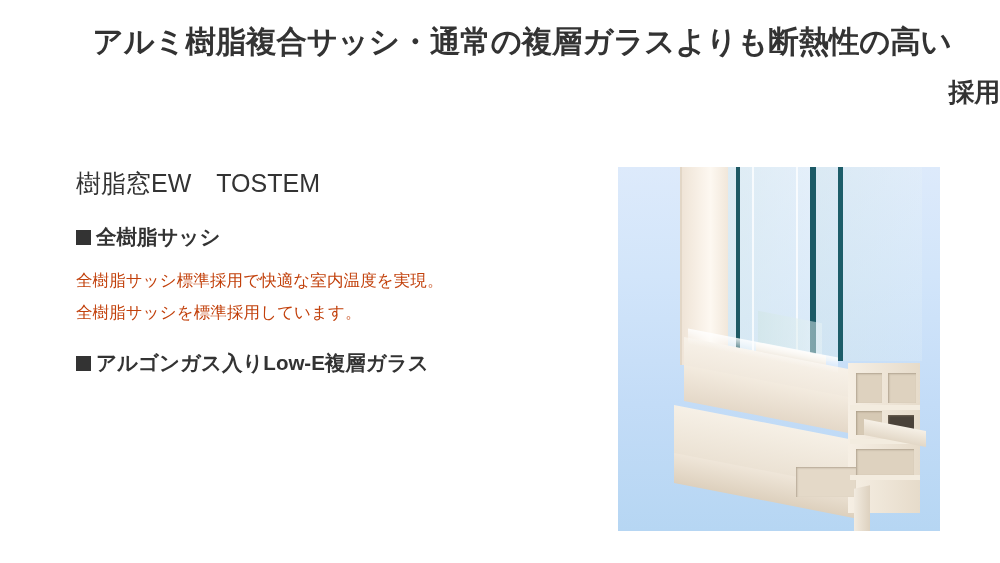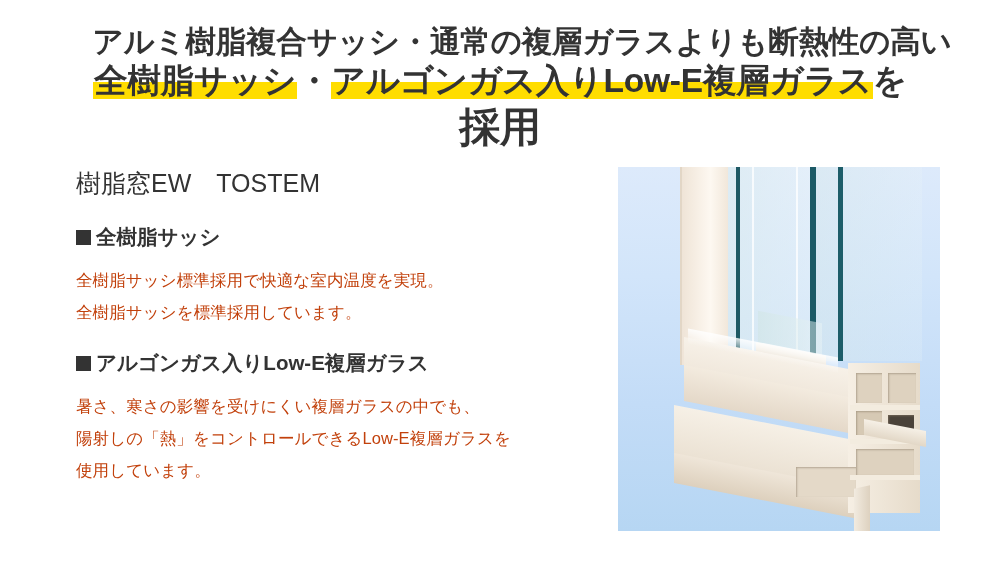--- a/index.html
+++ b/index.html
@@ -33,21 +33,21 @@
     font-weight: bold;
     line-height: 1.16;
     letter-spacing: -0.2px;
   }
   .headline-line {
     display: block;
     white-space: nowrap;
   }
   .hl-1 { font-size: 30.5px; padding-left: 44px; }
   .hl-2 { font-size: 33.5px; margin-top: 3px; }
-  .hl-3 { font-size: 41px; margin-top: 3px; }
+  .hl-3 { font-size: 26px; margin-top: 18px; text-align: right; }
 
   .mark {
     background-image: linear-gradient(to top, #ffdd00 46%, rgba(255,221,0,0) 46%);
     padding: 0 1px;
   }
 
   
   .left-col {
     position: absolute;
     left: 76px;
@@ -264,21 +264,20 @@
   }
 </style>
 </head>
 <body>
 
 <div class="slide">
 
   <div class="headline">
     <span class="headline-line hl-1">アルミ樹脂複合サッシ・通常の複層ガラスよりも断熱性の高い</span>
 
-    <span class="headline-line hl-2"><span class="mark">全樹脂サッシ</span><span>・</span><span class="mark">アルゴンガス入りLow-E複層ガラス</span><span>を</span></span>
 
     <span class="headline-line hl-3">採用</span>
   </div>
 
   <div class="left-col">
 
     <div class="product-name">樹脂窓EW　TOSTEM</div>
 
     <div class="section">
       <div class="section-heading">
@@ -289,25 +288,20 @@
         <span class="body-line">全樹脂サッシ標準採用で快適な室内温度を実現。</span>
         <span class="body-line">全樹脂サッシを標準採用しています。</span>
       </div>
     </div>
 
     <div class="section">
       <div class="section-heading">
         <span class="bullet-square"></span>
         <span>アルゴンガス入りLow-E複層ガラス</span>
       </div>
-      <div class="section-body">
-        <span class="body-line">暑さ、寒さの影響を受けにくい複層ガラスの中でも、</span>
-        <span class="body-line">陽射しの「熱」をコントロールできるLow-E複層ガラスを</span>
-        <span class="body-line">使用しています。</span>
-      </div>
     </div>
 
   </div>
 
   <div class="product-image">
 
     <div class="glass-pane pane-outer"></div>
     <div class="glass-pane pane-inner"></div>
 
     <div class="glass-edge edge-a"></div>

